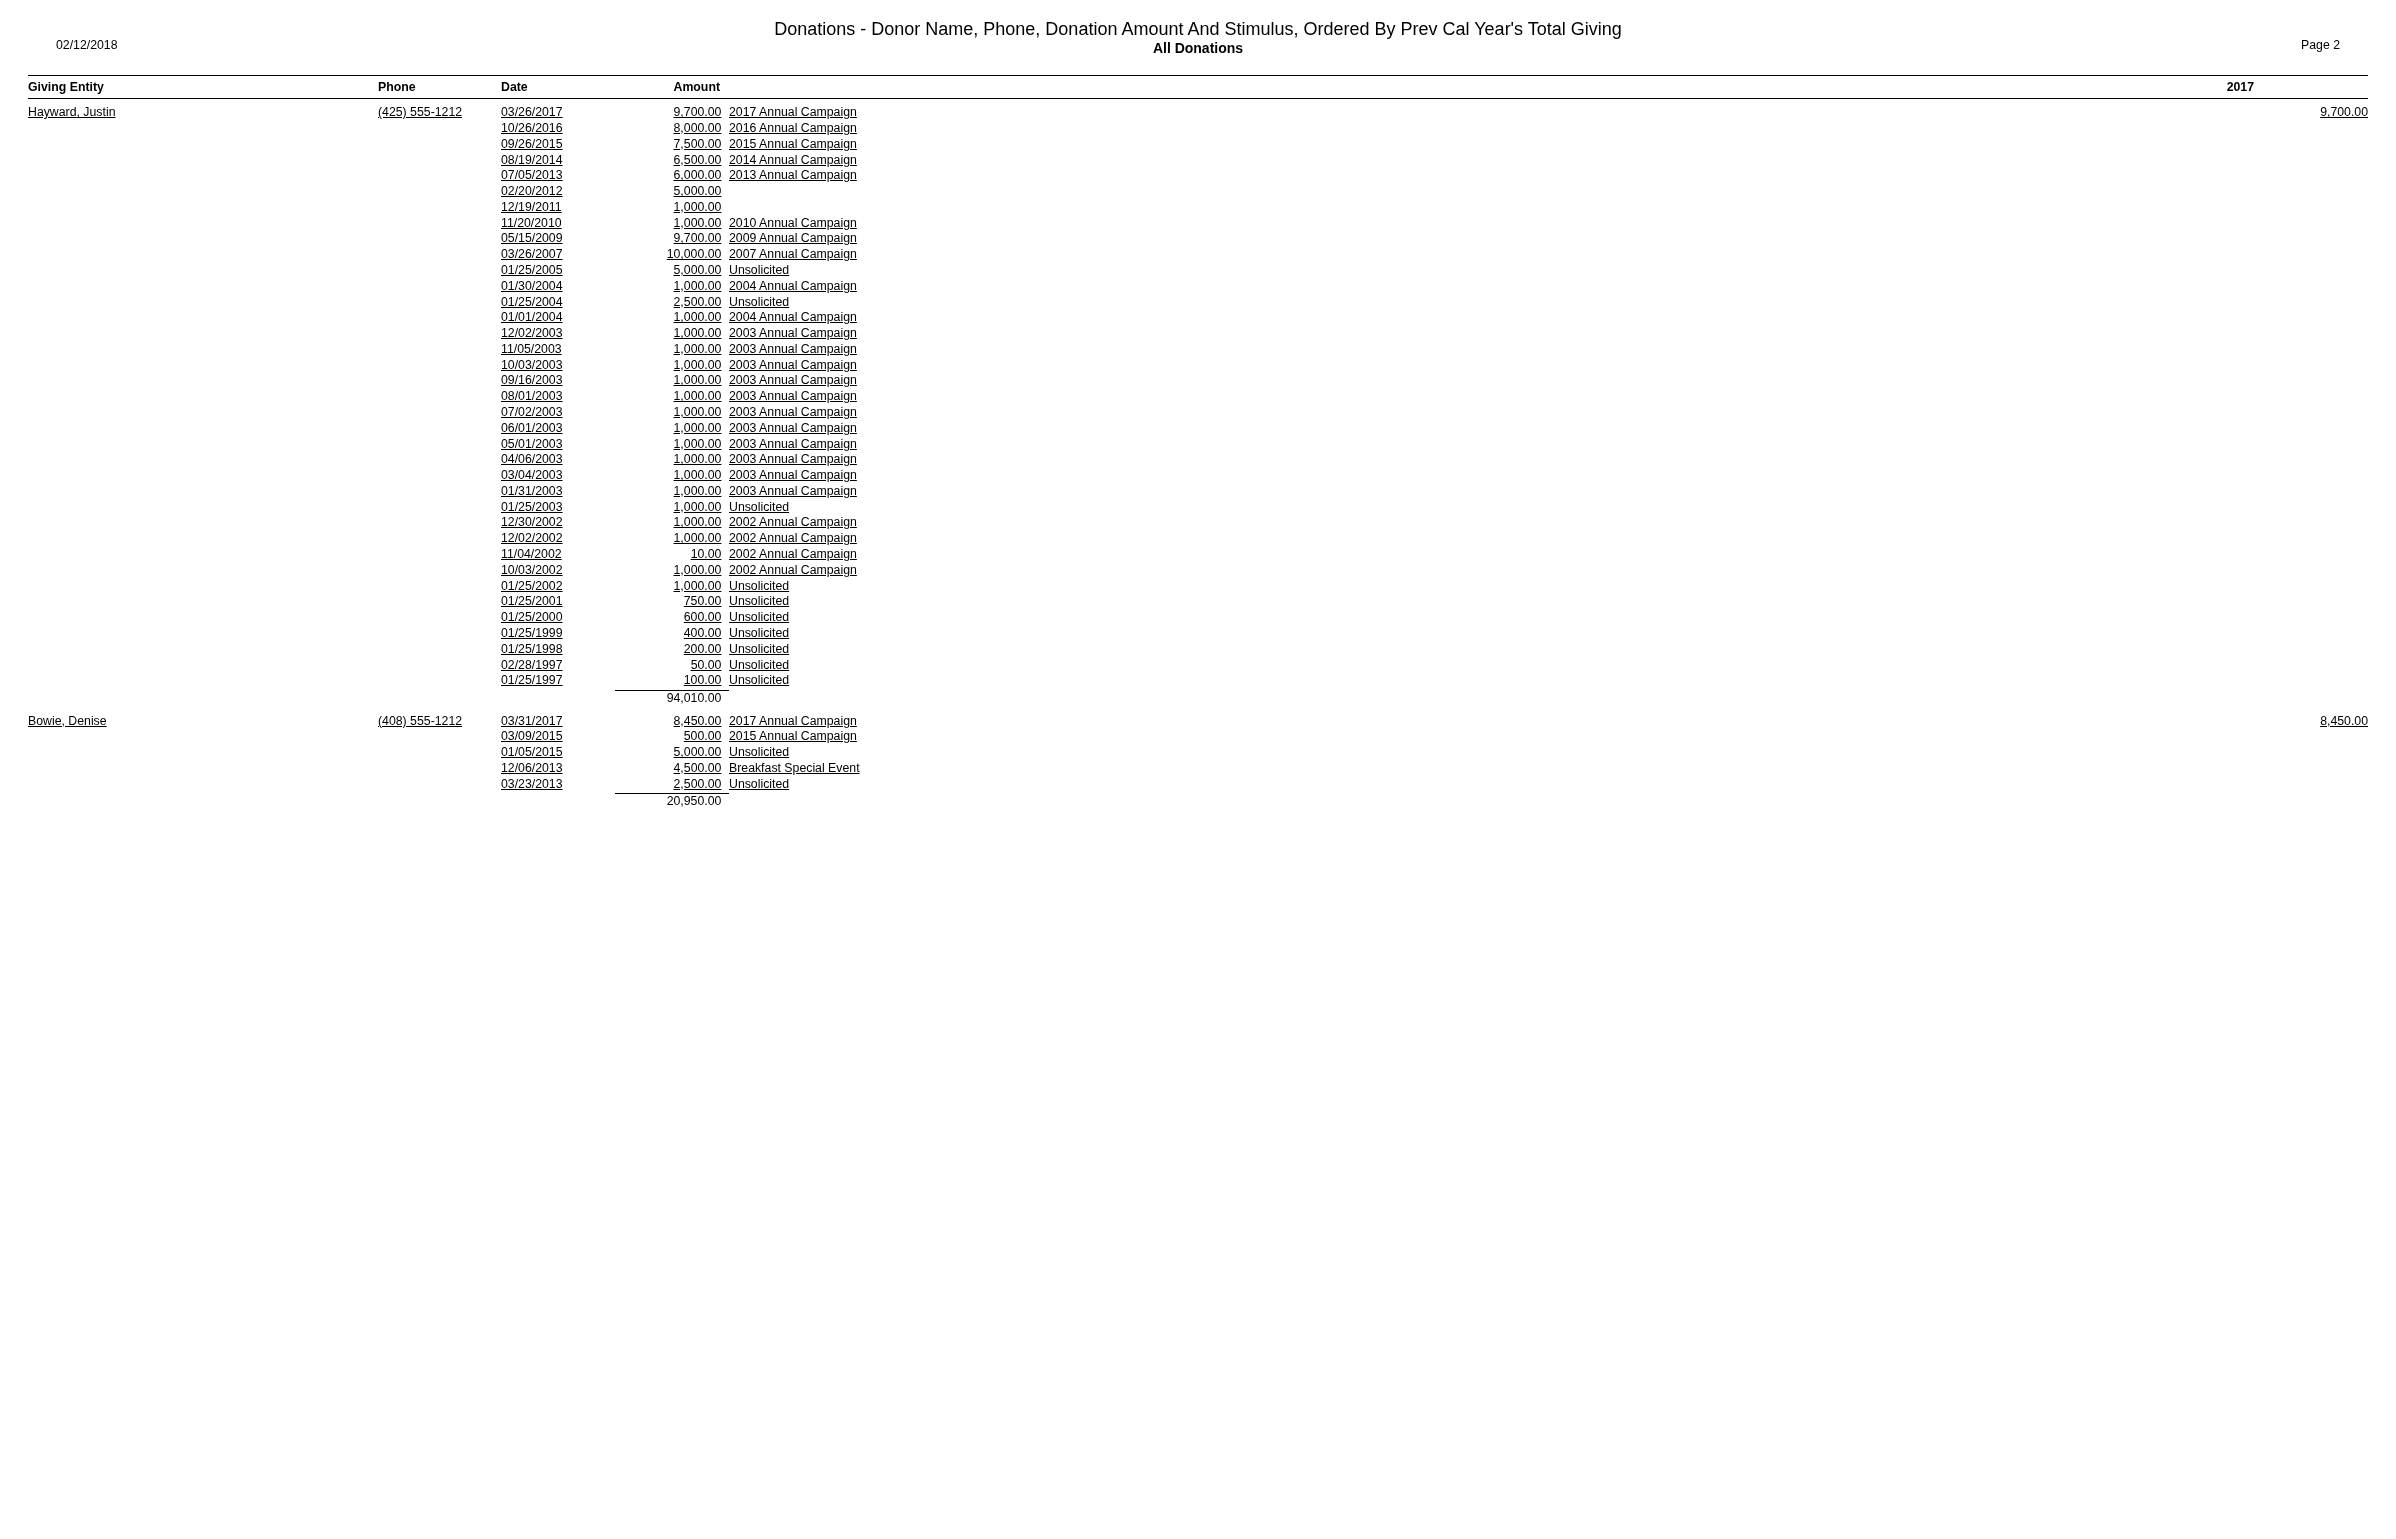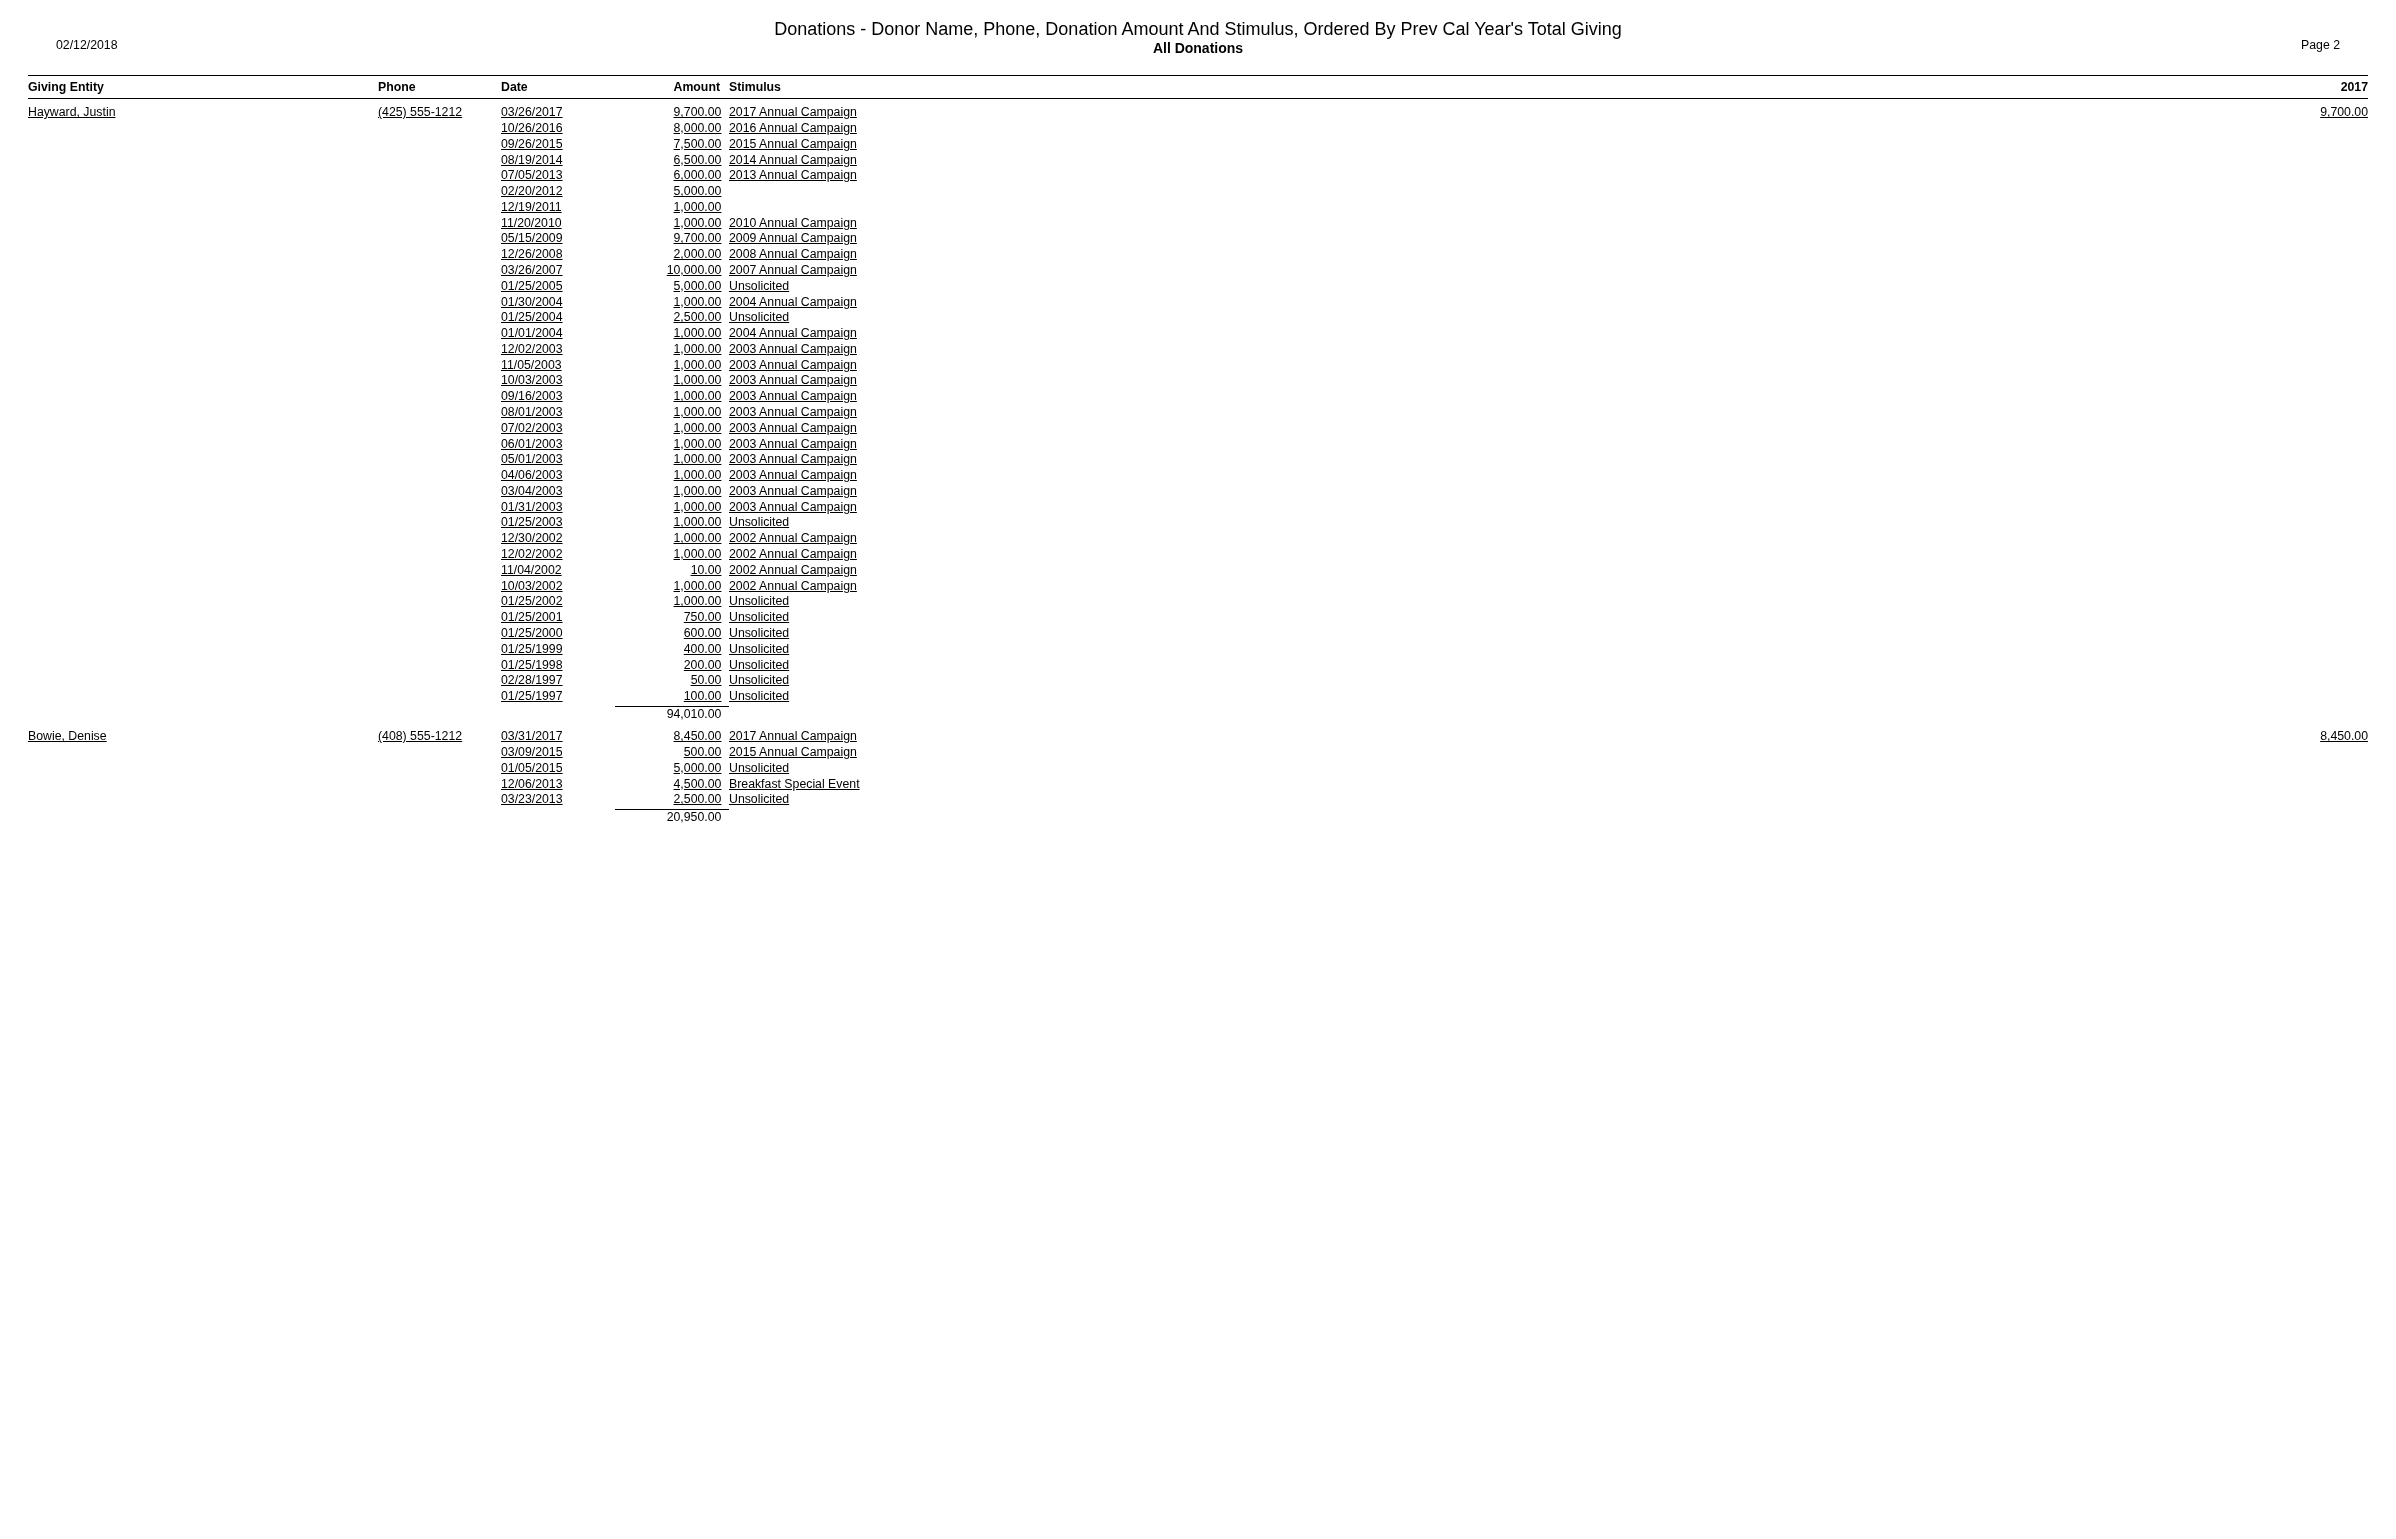--- a/index.html
+++ b/index.html
@@ -81,21 +81,20 @@
   <div class="header">
     <div class="header-title">Donations - Donor Name, Phone, Donation Amount And Stimulus, Ordered By Prev Cal Year's Total Giving</div>
     <div class="header-subtitle">All Donations</div>
   </div>
 
   <div class="col-headers">
     <div>Giving Entity</div>
     <div>Phone</div>
     <div>Date</div>
     <div class="col-amount">Amount</div>
-    <div>Stimulus</div>
     <div class="col-2017">2017</div>
   </div>
 
   <div id="donors-container">
       <div class="donor-section">
         <div class="donor-row">
           <div>Hayward, Justin</div>
           <div>(425) 555-1212</div>
           <div>03/26/2017</div>
           <div class="cell-amount">9,700.00</div>
@@ -160,28 +159,20 @@
           <div></div>
           <div></div>
           <div>05/15/2009</div>
           <div class="cell-amount">9,700.00</div>
           <div>2009 Annual Campaign</div>
           <div class="cell-2017"></div>
         </div>
         <div class="donor-row">
           <div></div>
           <div></div>
-          <div>12/26/2008</div>
-          <div class="cell-amount">2,000.00</div>
-          <div>2008 Annual Campaign</div>
-          <div class="cell-2017"></div>
-        </div>
-        <div class="donor-row">
-          <div></div>
-          <div></div>
           <div>03/26/2007</div>
           <div class="cell-amount">10,000.00</div>
           <div>2007 Annual Campaign</div>
           <div class="cell-2017"></div>
         </div>
         <div class="donor-row">
           <div></div>
           <div></div>
           <div>01/25/2005</div>
           <div class="cell-amount">5,000.00</div>

